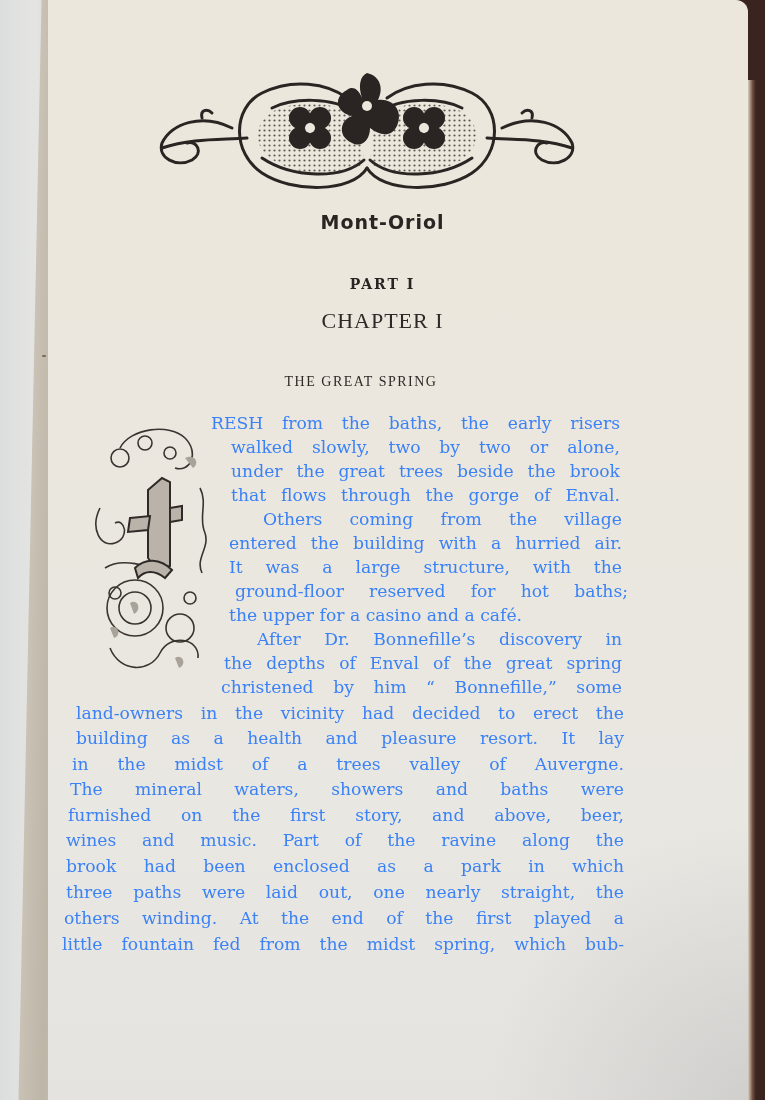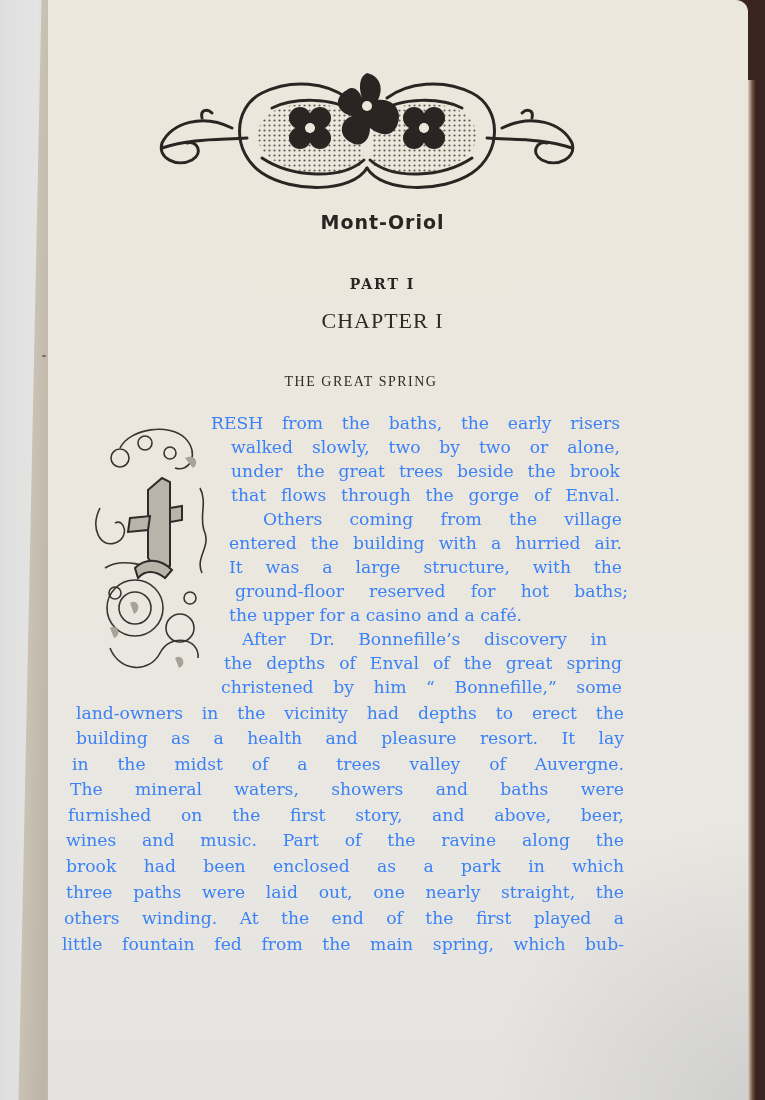--- a/index.html
+++ b/index.html
@@ -161,26 +161,26 @@
 <div id="text-lines">
     <div class="line" style="left: 211px; top: 413px; width: 409px;">RESH from the baths, the early risers</div>
     <div class="line" style="left: 231px; top: 437px; width: 389px;">walked slowly, two by two or alone,</div>
     <div class="line" style="left: 231px; top: 461px; width: 389px;">under the great trees beside the brook</div>
     <div class="line" style="left: 231px; top: 485px; width: 389px;">that flows through the gorge of Enval.</div>
     <div class="line" style="left: 263px; top: 509px; width: 359px;">Others coming from the village</div>
     <div class="line" style="left: 229px; top: 533px; width: 393px;">entered the building with a hurried air.</div>
     <div class="line" style="left: 229px; top: 557px; width: 393px;">It was a large structure, with the</div>
     <div class="line" style="left: 235px; top: 581px; width: 393px;">ground-floor reserved for hot baths;</div>
     <div class="line" style="left: 229px; top: 605px; text-align: center; text-align-last: left;">the upper for a casino and a café.</div>
-    <div class="line" style="left: 242px; top: 629px; width: 365px;">After Dr. Bonnefille’s discovery in</div>
+    <div class="line" style="left: 257px; top: 629px; width: 365px;">After Dr. Bonnefille’s discovery in</div>
     <div class="line" style="left: 224px; top: 653px; width: 398px;">the depths of Enval of the great spring</div>
     <div class="line" style="left: 221px; top: 677px; width: 401px;">christened by him “ Bonnefille,” some</div>
-    <div class="line" style="left: 76px; top: 703px; width: 548px;">land-owners in the vicinity had depths to erect the</div>
+    <div class="line" style="left: 76px; top: 703px; width: 548px;">land-owners in the vicinity had decided to erect the</div>
     <div class="line" style="left: 76px; top: 728px; width: 548px;">building as a health and pleasure resort.  It lay</div>
     <div class="line" style="left: 72px; top: 754px; width: 552px;">in the midst of a trees valley of Auvergne.</div>
     <div class="line" style="left: 70px; top: 779px; width: 554px;">The mineral waters, showers and baths were</div>
     <div class="line" style="left: 68px; top: 805px; width: 556px;">furnished on the first story, and above, beer,</div>
     <div class="line" style="left: 66px; top: 830px; width: 558px;">wines and music.  Part of the ravine along the</div>
     <div class="line" style="left: 66px; top: 856px; width: 558px;">brook had been enclosed as a park in which</div>
     <div class="line" style="left: 66px; top: 882px; width: 558px;">three paths were laid out, one nearly straight, the</div>
     <div class="line" style="left: 64px; top: 908px; width: 560px;">others winding.  At the end of the first played a</div>
-    <div class="line" style="left: 62px; top: 934px; width: 562px;">little fountain fed from the main spring, which bub-</div>
+    <div class="line" style="left: 62px; top: 934px; width: 562px;">little fountain fed from the midst spring, which bub-</div>
   </div>
 
 </body></html>

